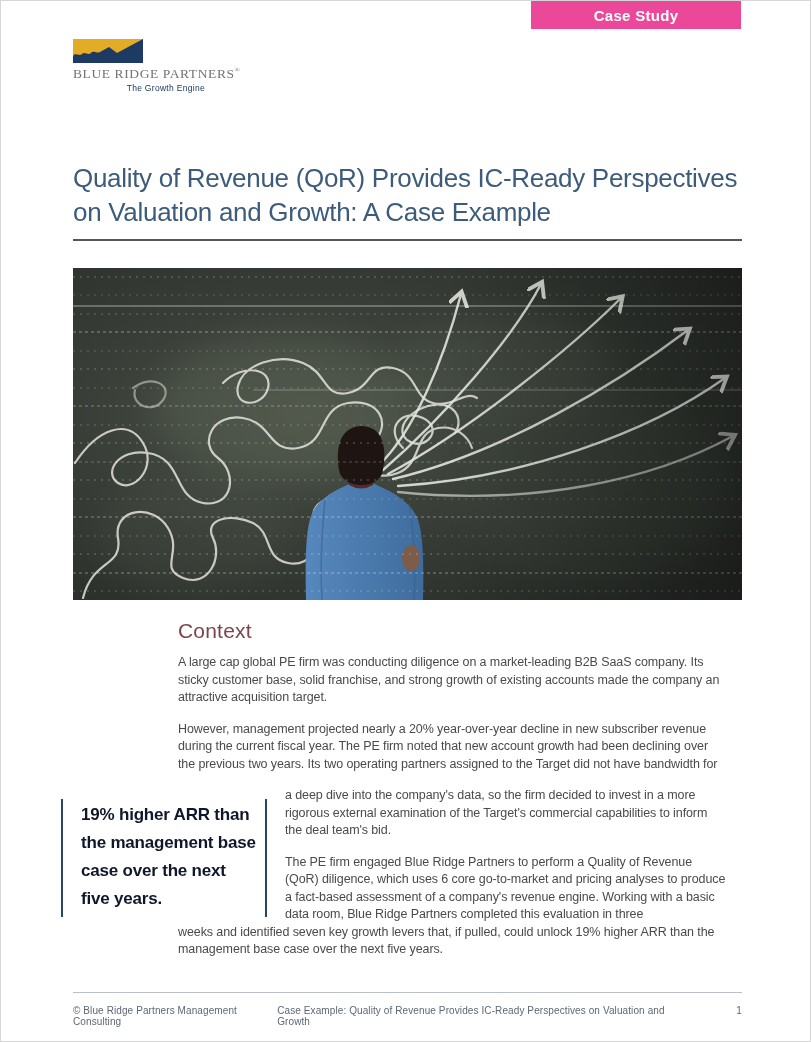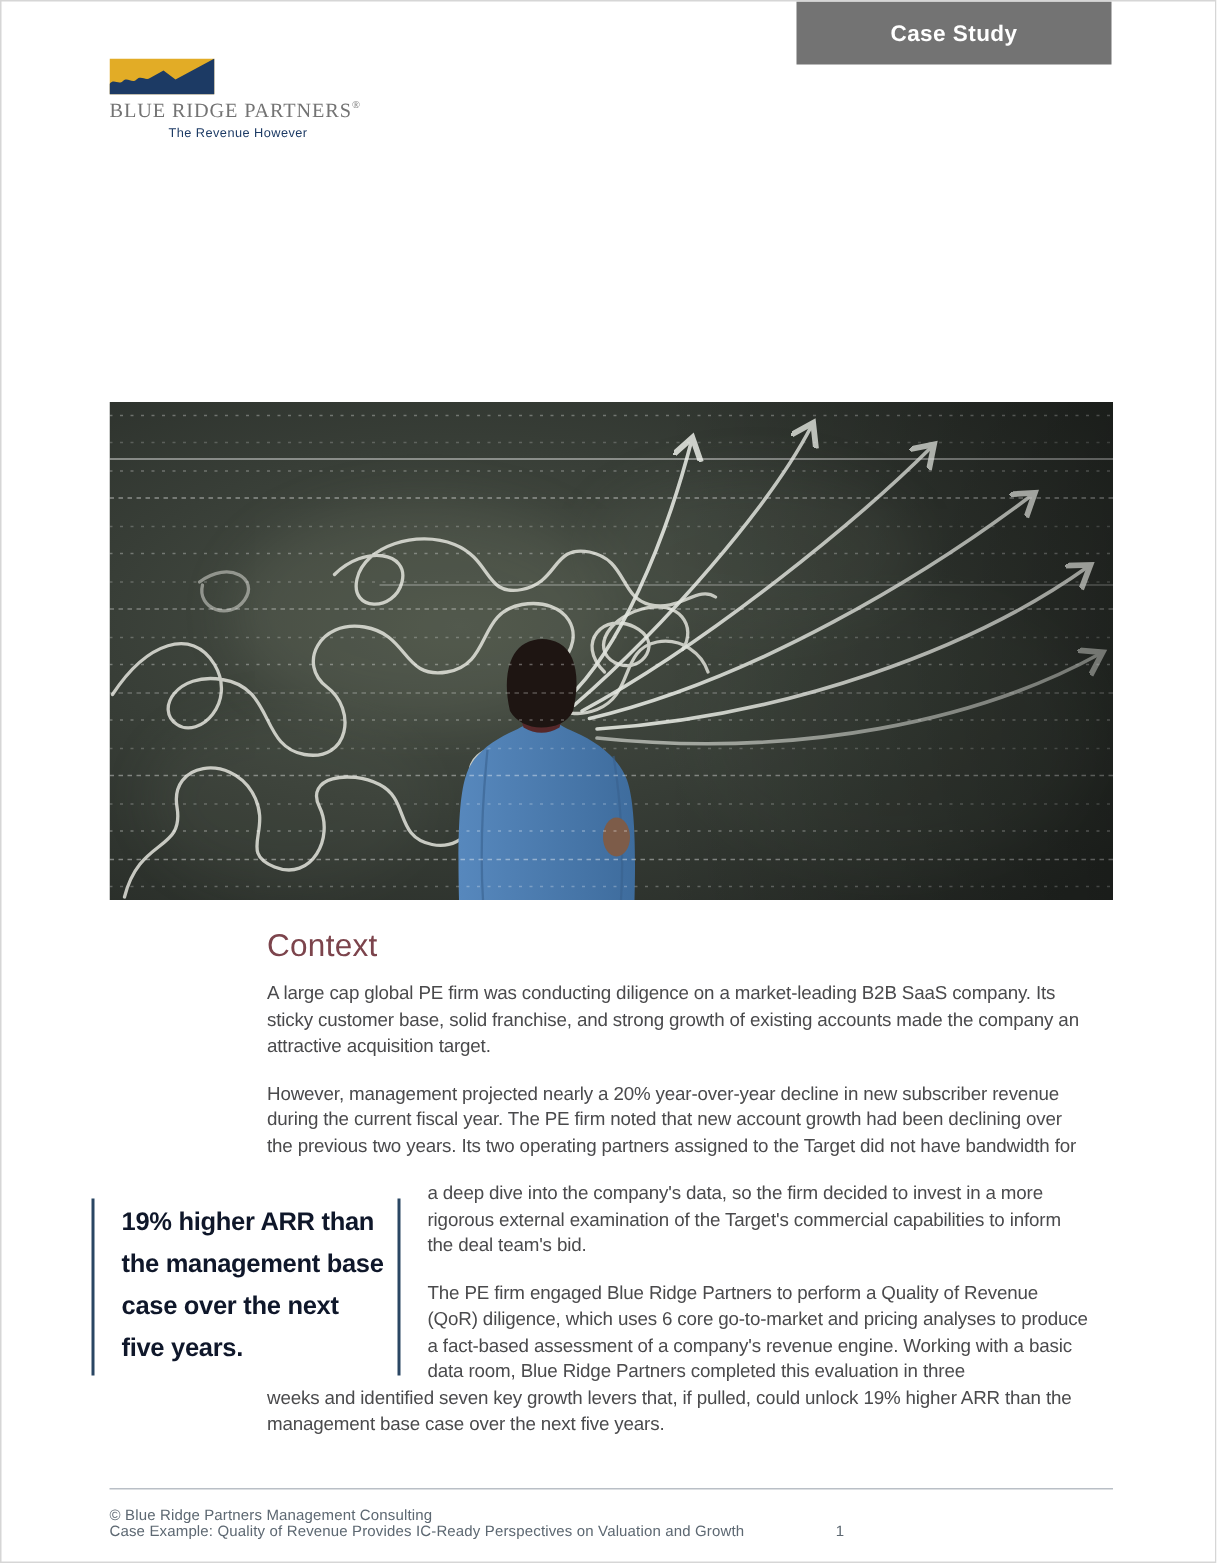--- a/index.html
+++ b/index.html
@@ -8,22 +8,22 @@
     width:811px;height:1042px;
     background:#ffffff;
     border:1px solid #d6d6d6;
     box-sizing:border-box;
     font-family:"Liberation Sans", sans-serif;
     overflow:hidden;
   }
 
   
   .banner{
-    position:absolute;top:0;left:530px;width:210px;height:42px;
-    background:#737373;color:#ffffff;
+    position:absolute;top:0;left:530px;width:210px;height:28px;
+    background:#ec4899;color:#ffffff;
     display:flex;align-items:center;justify-content:center;
     font-size:15px;font-weight:bold;letter-spacing:.3px;
   }
 
   
   .logo{position:absolute;top:38px;left:72px;width:150px;}
   .logo svg{display:block;}
   .logo-word{
     font-family:"Liberation Serif", serif;
     color:#737373;font-size:13.5px;letter-spacing:.6px;
@@ -72,21 +72,21 @@
   .wrap-text p{margin:0 0 14px 0;}
   .wrap-text p:last-child{margin-bottom:0;}
   .cont{margin-top:0;}
 
   
   .footer{
     position:absolute;top:991px;left:72px;width:669px;
     border-top:1px solid #b9bfc6;
     padding-top:12px;
     display:flex;align-items:flex-start;justify-content:space-between;
-    font-size:10px;color:#5d6872;letter-spacing:.1px;flex-direction:column;
+    font-size:10px;color:#5d6872;letter-spacing:.1px;
   }
   .footer-right{display:flex;align-items:baseline;gap:47px;}
   .footer-page{margin-left:14px;}
 </style>
 </head>
 <body>
 
 <div class="page">
 
   <div class="banner">
@@ -94,23 +94,27 @@
   </div>
 
   <div class="logo">
     <span>
       <svg width="70" height="24" viewBox="0 0 70 24">
         <rect x="0" y="0" width="70" height="24" fill="#e2ac26"></rect>
         <path d="M0,17 C3,13 6,18 9,15 C12,12 15,17 18,14 C21,11 24,15 27,13 L36,8 L44,14 L70,0 L70,24 L0,24 Z" fill="#1c3a64"></path>
       </svg>
     </span>
     <div class="logo-word"><span>BLUE RIDGE PARTNERS</span><sup>®</sup></div>
-    <div class="logo-tag">The Revenue However</div>
-  </div>
-
+    <div class="logo-tag">The Growth Engine</div>
+  </div>
+
+  <div class="title-block">
+    <h1 class="doc-title">Quality of Revenue (QoR) Provides IC-Ready Perspectives on Valuation and Growth: A Case Example</h1>
+    <hr class="title-rule">
+  </div>
 
   <div class="hero">
     <svg width="669" height="332" viewBox="0 0 669 332">
       <defs>
         <radialGradient id="bgGrad" cx="35%" cy="45%" r="80%">
           <stop offset="0%" stop-color="#4a5146"></stop>
           <stop offset="45%" stop-color="#383e37"></stop>
           <stop offset="100%" stop-color="#242824"></stop>
         </radialGradient>
         <linearGradient id="sweaterGrad" x1="0" y1="0" x2="1" y2="0">

